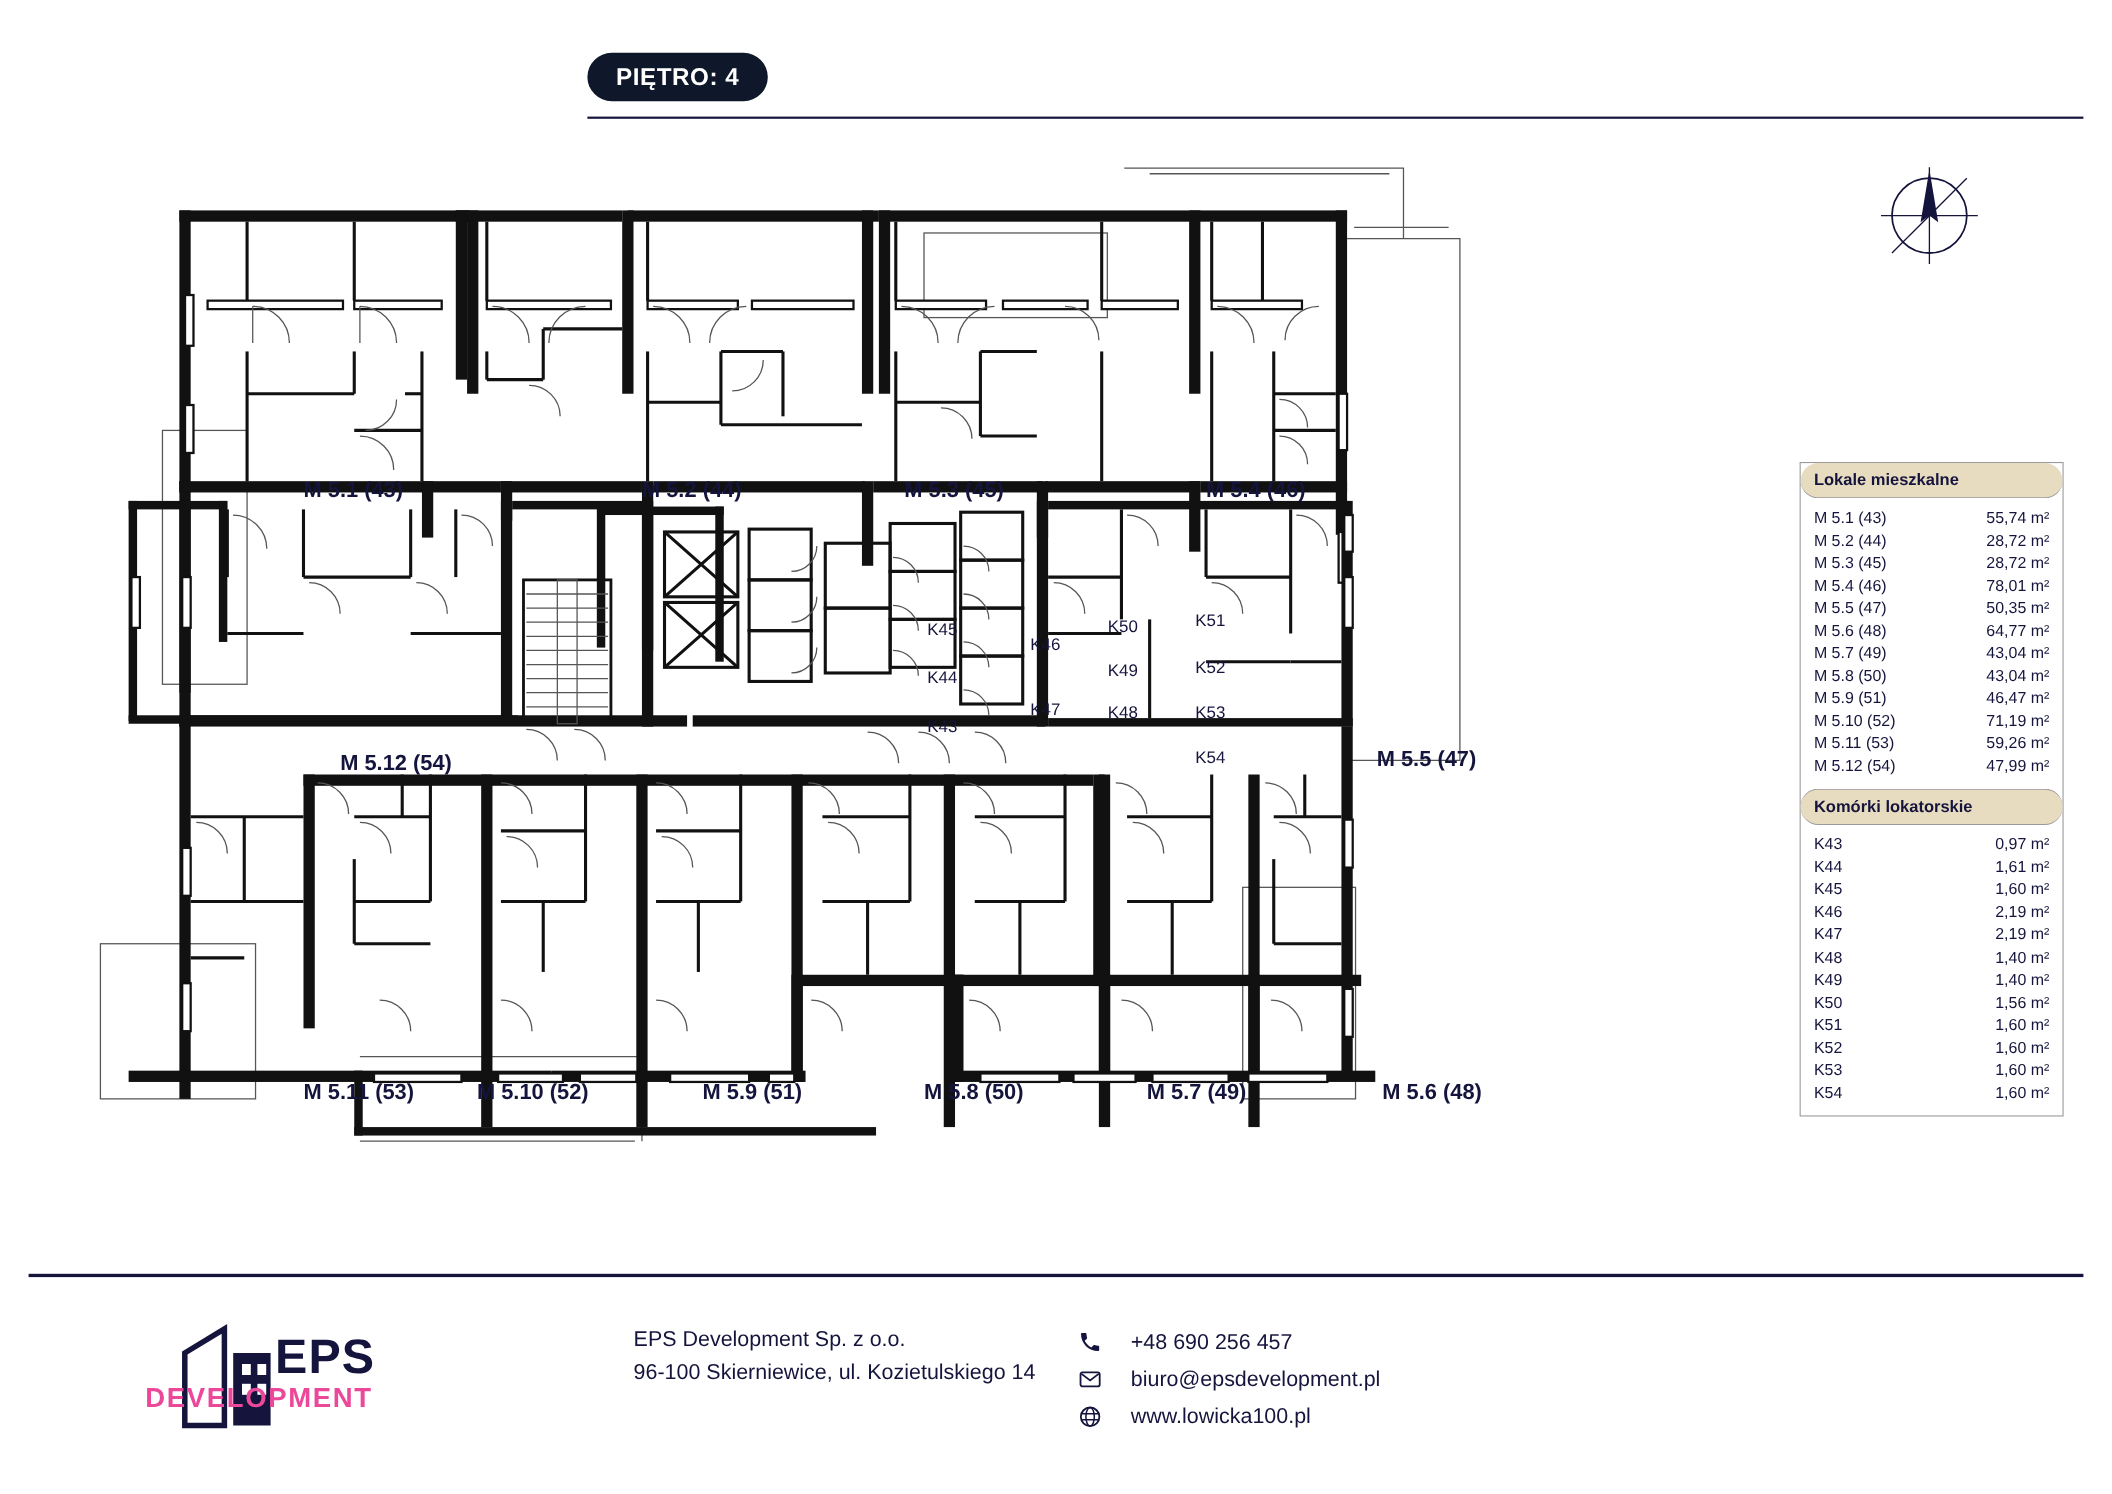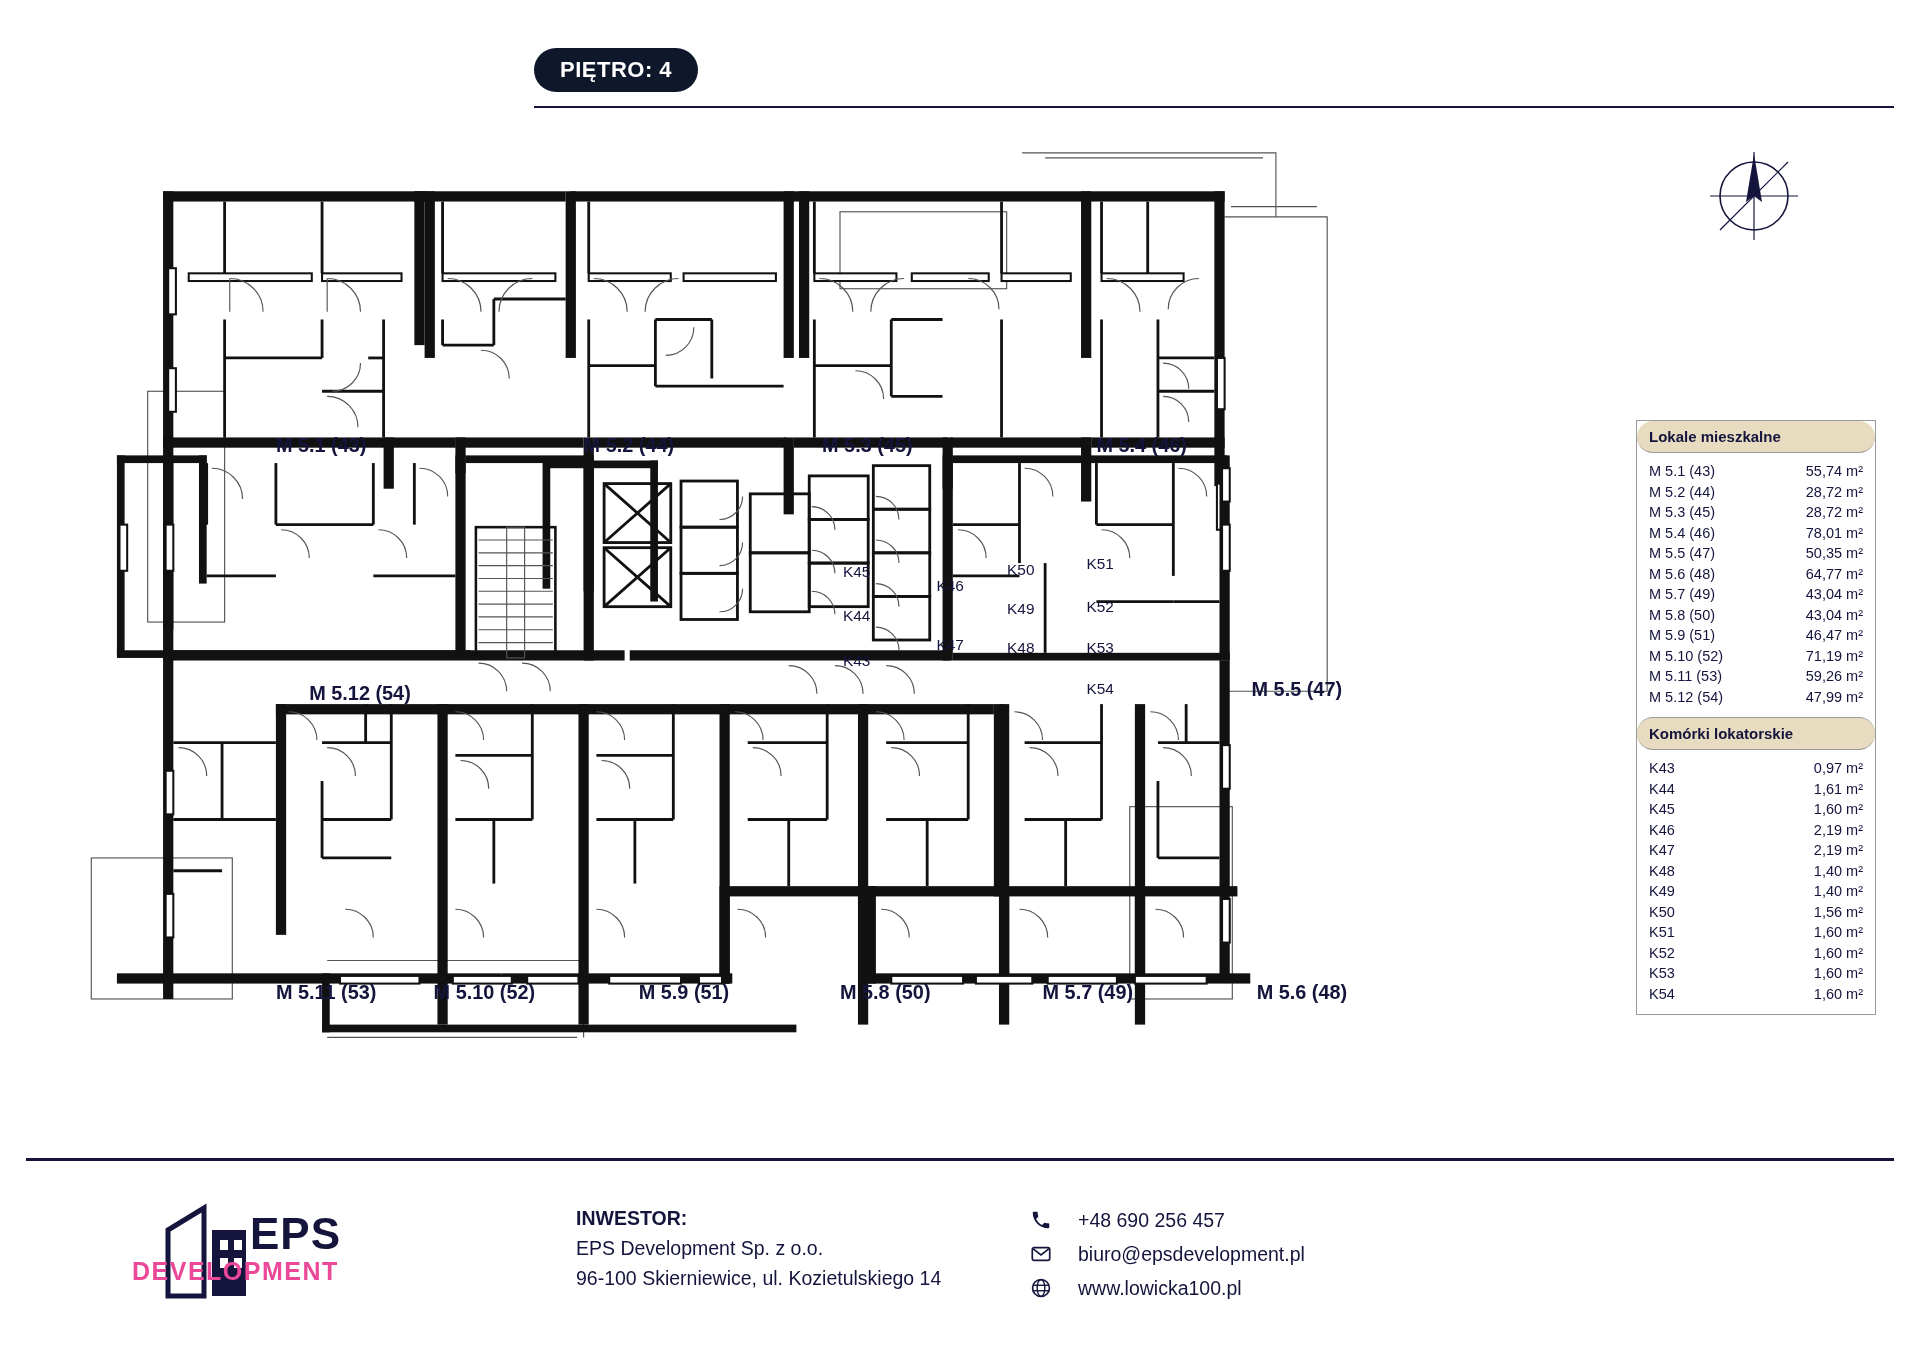--- a/index.html
+++ b/index.html
@@ -156,21 +156,21 @@
   #investor {
     position: absolute;
     left: 576px; top: 28px;
     font-size: 19.5px;
     line-height: 30px;
     color: #14143c;
   }
   #investor .title { font-weight: bold; }
   #contacts {
     position: absolute;
-    left: 1030px; top: 28px;
+    left: 980px; top: 28px;
     font-size: 19.5px;
     line-height: 30px;
     color: #14143c;
   }
   .contact-row {
     display: flex;
     align-items: center;
     height: 34px;
   }
   .contact-icon {
@@ -724,21 +724,20 @@
     <path d="M52 96 L52 30 L86 30 L86 96 Z" fill="#14143c"></path>
     <rect x="60" y="40" width="8" height="10" fill="#ffffff"></rect>
     <rect x="74" y="40" width="8" height="10" fill="#ffffff"></rect>
     <rect x="60" y="58" width="8" height="10" fill="#ffffff"></rect>
     <rect x="74" y="58" width="8" height="10" fill="#ffffff"></rect>
   </svg>
   <div id="eps-name">EPS</div>
   <div id="eps-sub">DEVELOPMENT</div>
 
   <div id="investor">
-    <div class="title">INWESTOR:</div>
     <div>EPS Development Sp. z o.o.</div>
     <div>96-100 Skierniewice, ul. Kozietulskiego 14</div>
   </div>
 
   <div id="contacts">
     <div class="contact-row">
       <span class="contact-icon">
         <svg width="22" height="22" viewBox="0 0 24 24">
             <path d="M6.6 10.8c1.4 2.8 3.8 5.2 6.6 6.6l2.2-2.2c.3-.3.7-.4 1-.2 1.2.4 2.4.6 3.6.6.6 0 1 .4 1 1V20c0 .6-.4 1-1 1C10.6 21 3 13.4 3 4c0-.6.4-1 1-1h3.4c.6 0 1 .4 1 1 0 1.3.2 2.5.6 3.6.1.4 0 .8-.2 1.1l-2.2 2.1z" fill="#14143c"></path>
           </svg>

